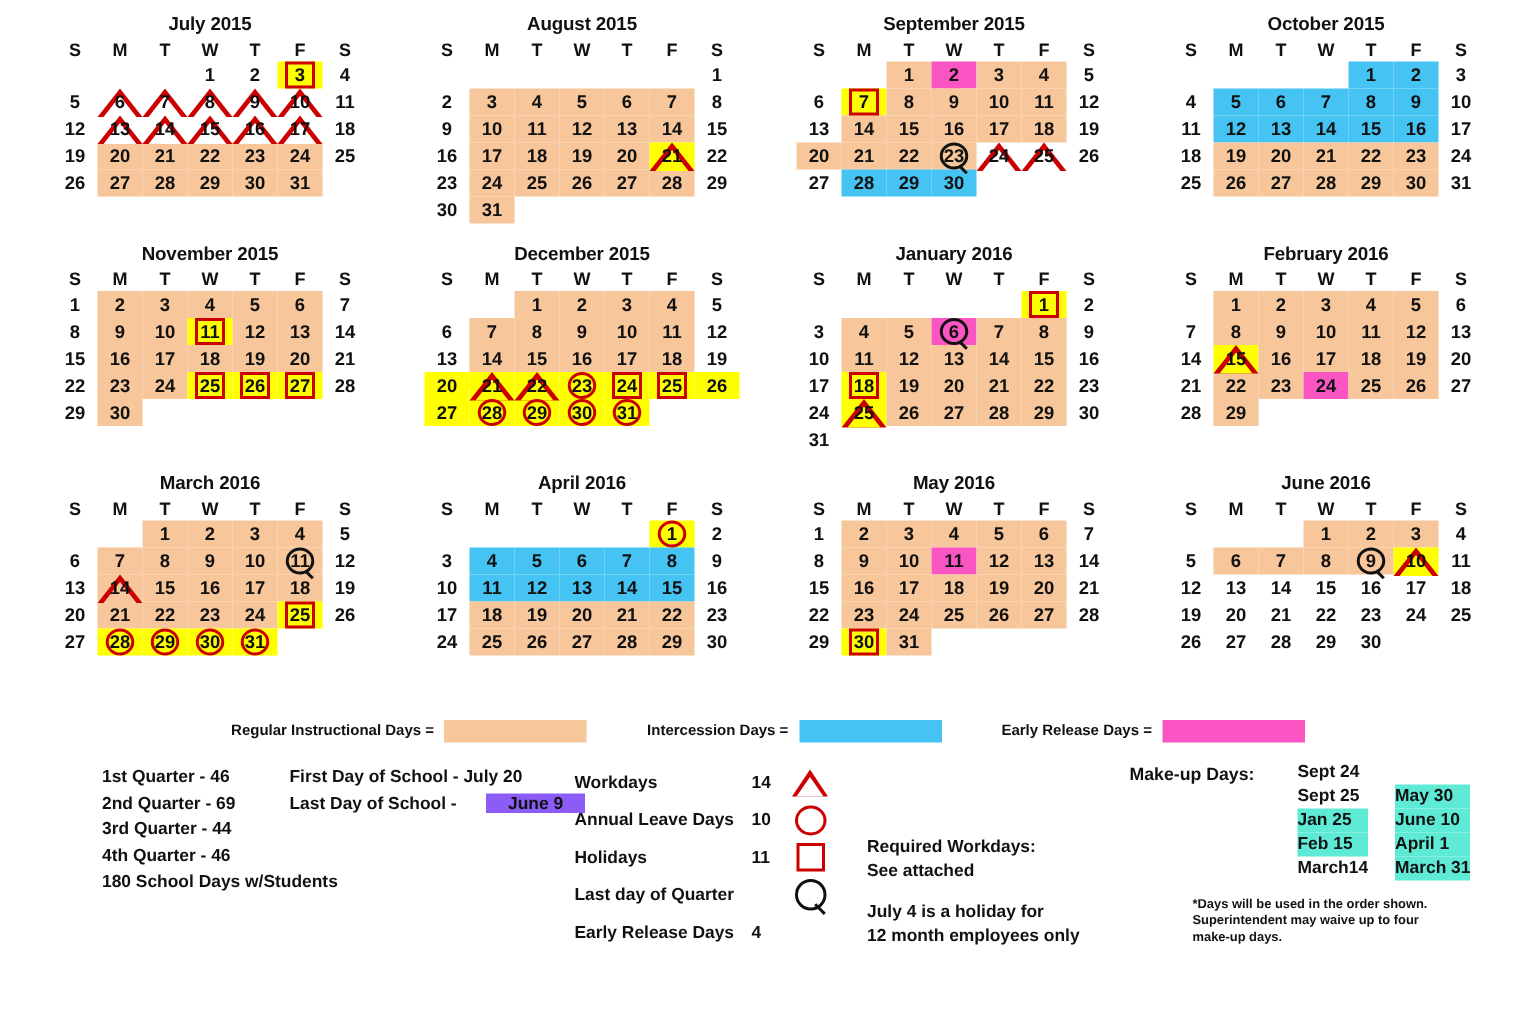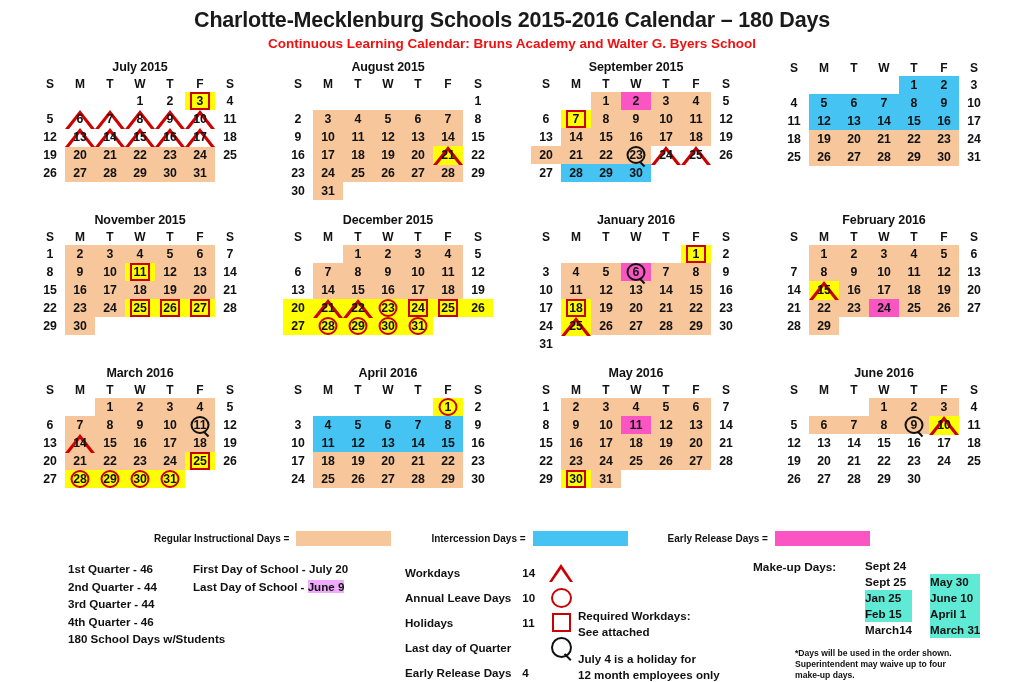--- a/index.html
+++ b/index.html
@@ -144,26 +144,26 @@
   .col-quarters { width: 125px; }
   .col-dates { width: 190px; }
   .col-counts { width: 195px; }
   .col-notes { width: 175px; margin-top: 48px; }
   .col-makeup { width: 240px; }
 
   .q-line, .d-line {
     font-size: 11.6px; font-weight: bold; color: #111;
     line-height: 17.5px; white-space: nowrap;
   }
-  .hl-yellow { background: #f0abfc; padding: 0 0; }
+  .hl-yellow { background: #8b5cf6; padding: 0 15px; margin-left: 16px; }
 
   .count-row {
     display: flex; align-items: center;
     height: 25px;
-    font-size: 11.6px; font-weight: bold; color: #111; margin-left: 22px;
+    font-size: 11.6px; font-weight: bold; color: #111;
   }
   .count-label { width: 118px; }
   .count-val { width: 22px; }
   .count-shape { width: 34px; display: flex; justify-content: center; }
 
   .shape-tri {
     width: 0; height: 0;
     border-left: 12px solid transparent;
     border-right: 12px solid transparent;
     border-bottom: 18px solid #cc0000;
@@ -219,24 +219,20 @@
     margin-top: 10px; margin-left: 42px;
     font-size: 8.6px; font-weight: bold; color: #111;
     line-height: 11px;
   }
 </style>
 </head>
 <body>
 
 <div id="page">
 
-  <div class="header">
-    <div class="title">Charlotte-Mecklenburg Schools 2015-2016 Calendar – 180 Days</div>
-    <div class="subtitle">Continuous Learning Calendar: Bruns Academy and Walter G. Byers School</div>
-  </div>
 
   <div class="months" id="months-container">
       <div class="month">
         <div class="month-name">July 2015</div>
         <div class="dow-row">
           <div class="dow">S</div>
           <div class="dow">M</div>
           <div class="dow">T</div>
           <div class="dow">W</div>
           <div class="dow">T</div>
@@ -606,20 +602,21 @@
           </div>
           <div class="cell bg-blue">
             <span class="num">30</span>
           </div>
           <div class="cell bg-none"></div>
           <div class="cell bg-none"></div>
           <div class="cell bg-none"></div>
         </div>
       </div>
       <div class="month">
+        <div class="month-name">October 2015</div>
         <div class="dow-row">
           <div class="dow">S</div>
           <div class="dow">M</div>
           <div class="dow">T</div>
           <div class="dow">W</div>
           <div class="dow">T</div>
           <div class="dow">F</div>
           <div class="dow">S</div>
         </div>
         <div class="week-row">
@@ -1723,21 +1720,21 @@
       </div>
       <div class="legend-item">
         <div class="legend-label">Early Release Days =</div>
         <div class="legend-swatch" style="background: rgb(251, 85, 196);"></div>
       </div>
     </div>
 
   <div class="bottom">
     <div class="col-quarters" id="col-quarters">
         <div class="q-line">1st Quarter - 46</div>
-        <div class="q-line">2nd Quarter - 44</div>
+        <div class="q-line">2nd Quarter - 69</div>
         <div class="q-line">3rd Quarter - 44</div>
         <div class="q-line">4th Quarter - 46</div>
         <div class="q-line">180 School Days w/Students</div>
       </div>
     <div class="col-dates">
       <div class="d-line">First Day of School - July 20</div>
       <div class="d-line"><span>Last Day of School - </span><span class="hl-yellow">June 9</span></div>
     </div>
     <div class="col-counts" id="col-counts">
         <div class="count-row">

